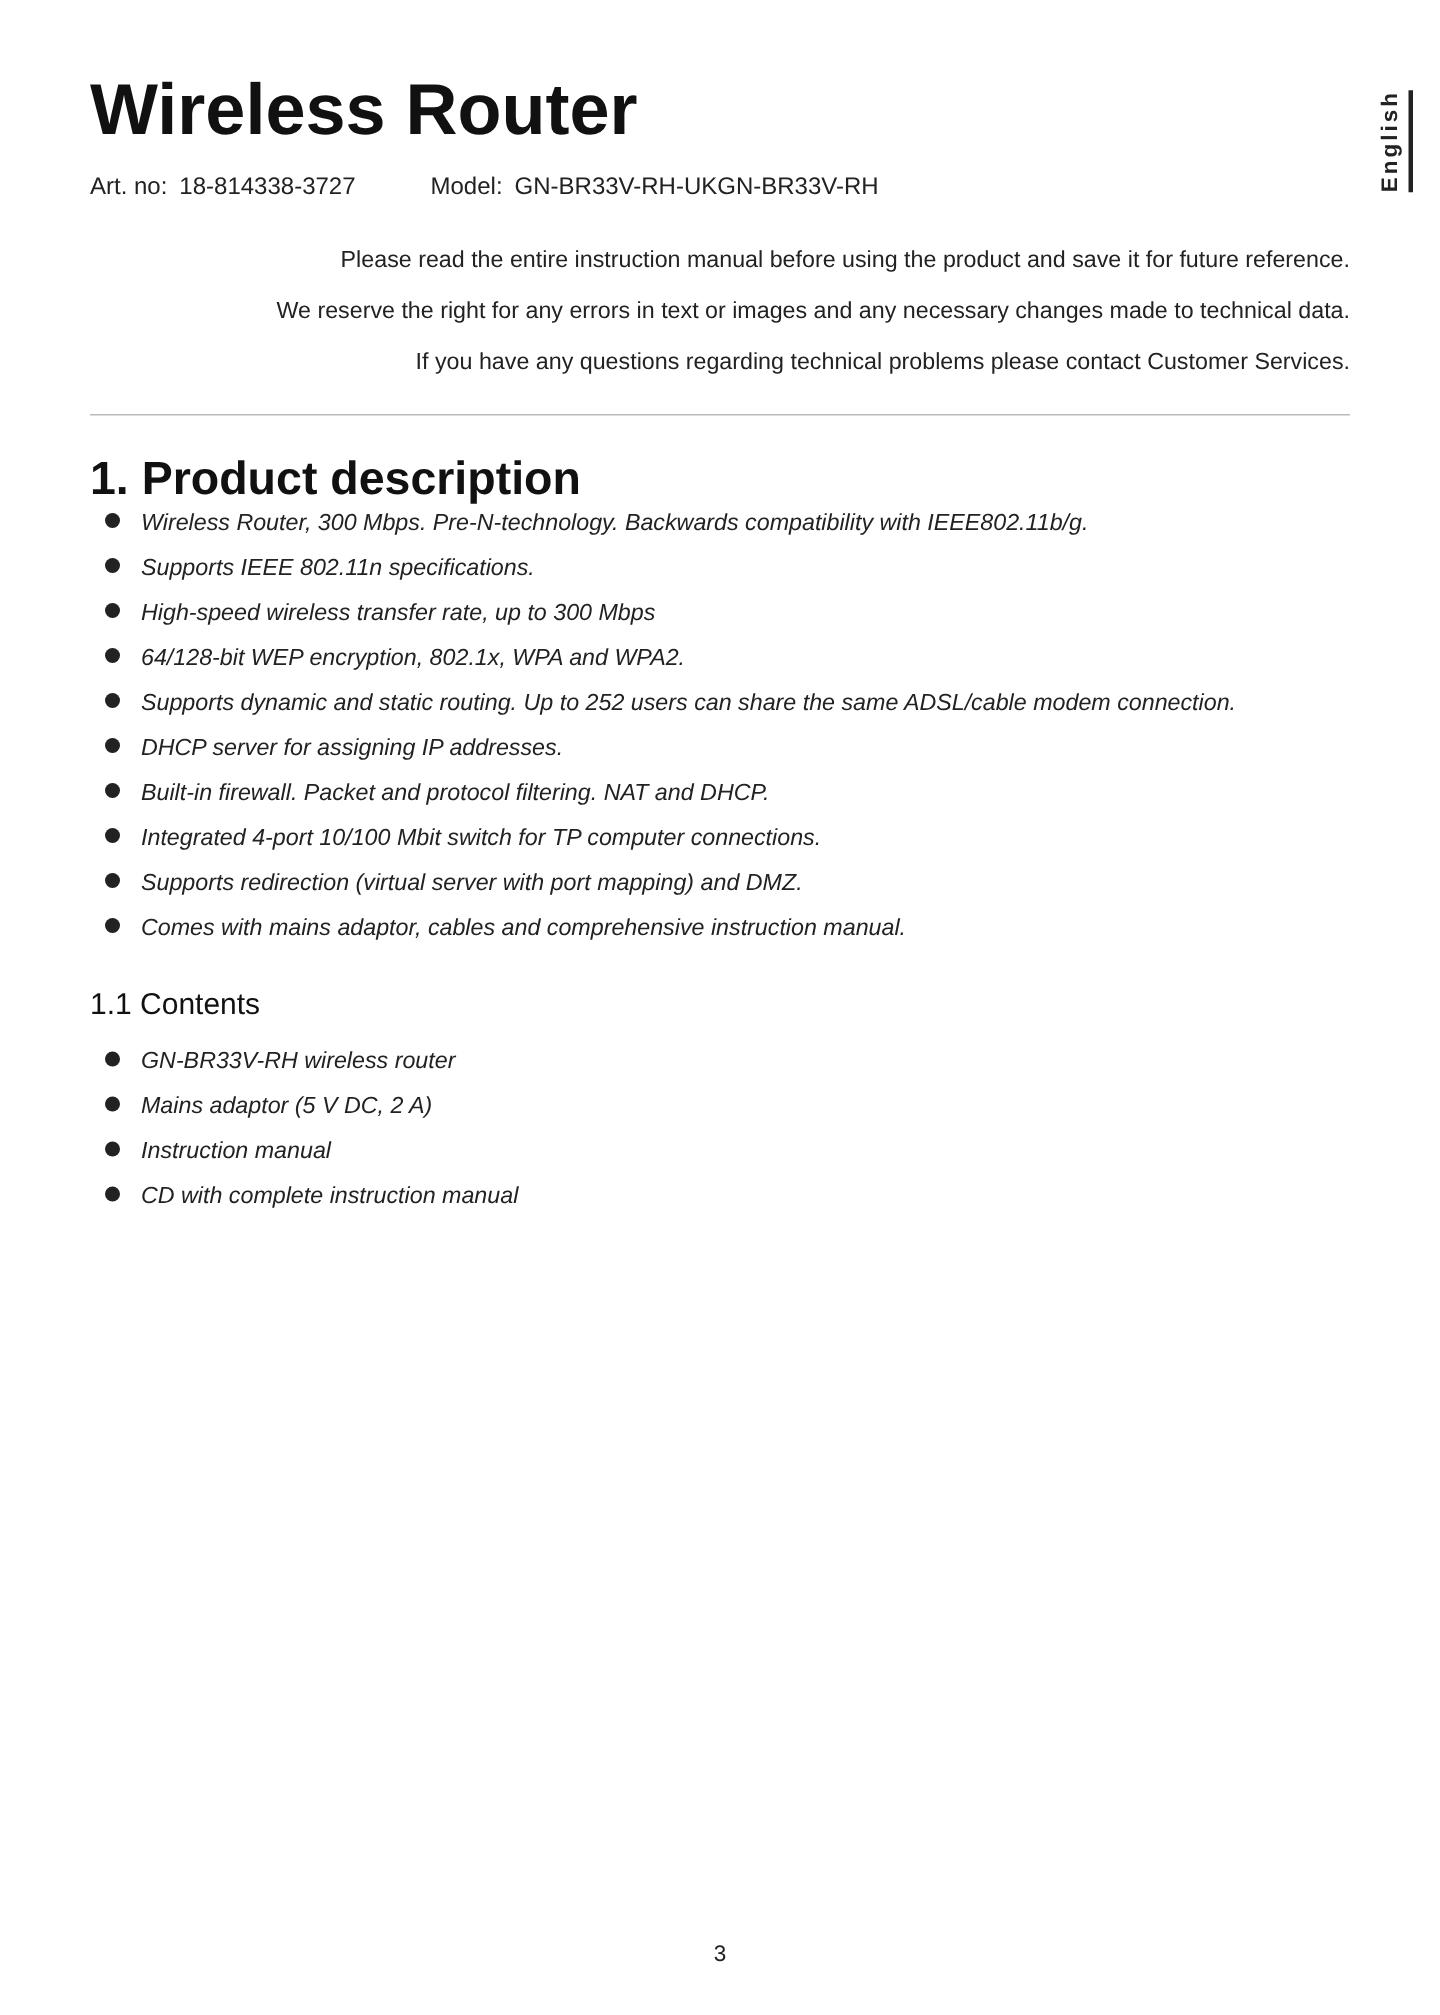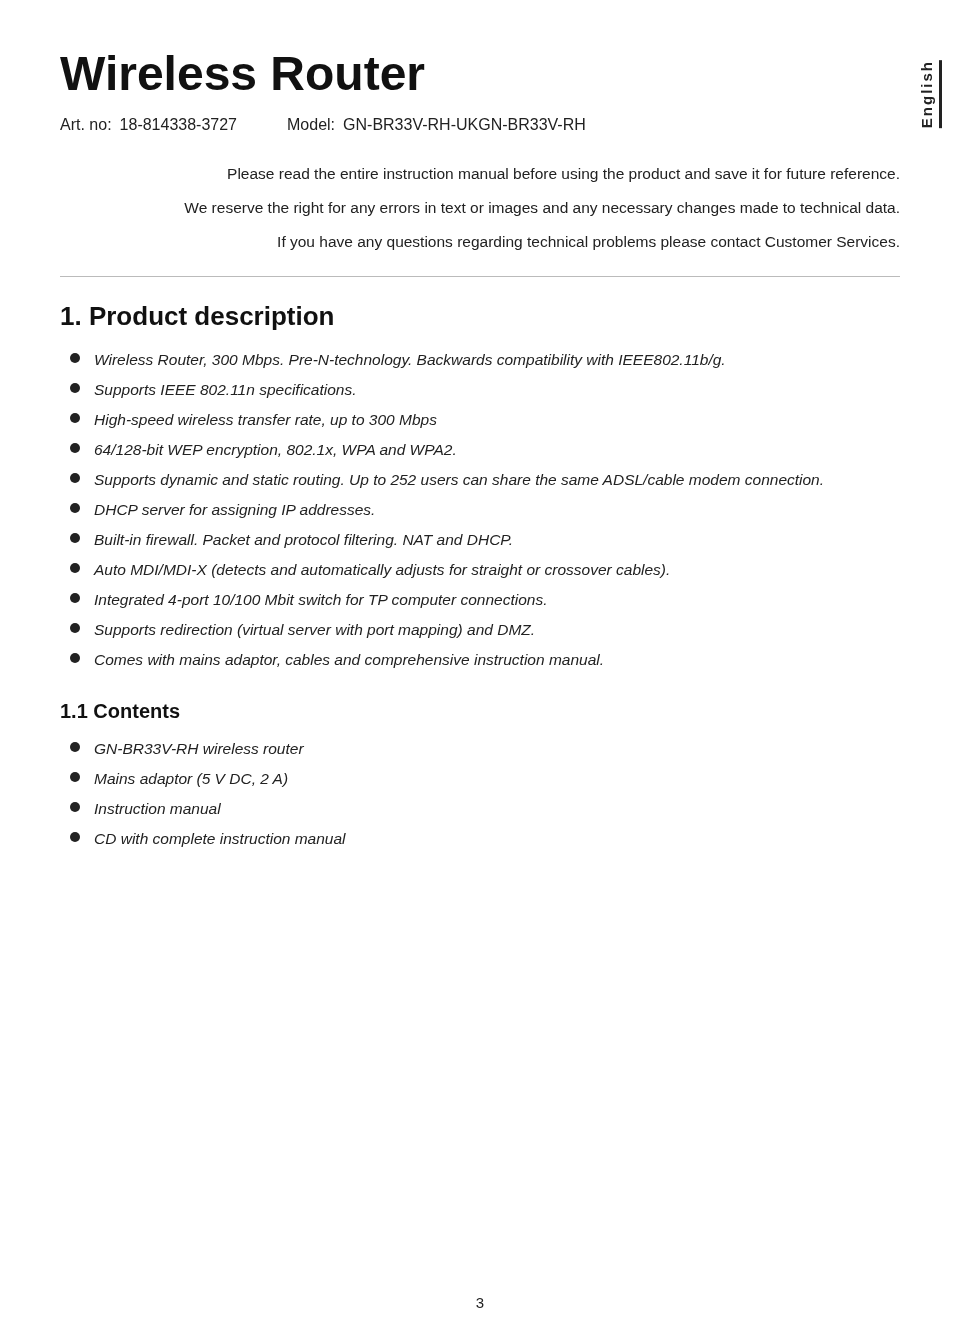--- a/index.html
+++ b/index.html
@@ -65,30 +65,29 @@
       text-align: right;
     }
 
     .divider-line {
       border: none;
       border-top: 1px solid #bbb;
       margin: 22px 0 22px 0;
     }
 
     .section-heading {
-      font-size: 26px;
+      font-size: 31px;
       font-weight: bold;
       color: #111;
-      margin-bottom: 16px;
       margin-top: 24px;
     }
 
     .subsection-heading {
       font-size: 20px;
-      font-weight: bold;
+      font-weight: normal;
       color: #111;
       margin-bottom: 14px;
       margin-top: 28px;
     }
 
     .bullet-list {
       list-style: none;
       padding: 0;
       margin: 0 0 10px 0;
     }
@@ -201,24 +200,20 @@
       <li>
         <span class="bullet-dot"></span>
         <span>DHCP server for assigning IP addresses.</span>
       </li>
       <li>
         <span class="bullet-dot"></span>
         <span>Built-in firewall. Packet and protocol filtering. NAT and DHCP.</span>
       </li>
       <li>
         <span class="bullet-dot"></span>
-        <span>Auto MDI/MDI-X (detects and automatically adjusts for straight or crossover cables).</span>
-      </li>
-      <li>
-        <span class="bullet-dot"></span>
         <span>Integrated 4-port 10/100 Mbit switch for TP computer connections.</span>
       </li>
       <li>
         <span class="bullet-dot"></span>
         <span>Supports redirection (virtual server with port mapping) and DMZ.</span>
       </li>
       <li>
         <span class="bullet-dot"></span>
         <span>Comes with mains adaptor, cables and comprehensive instruction manual.</span>
       </li>

